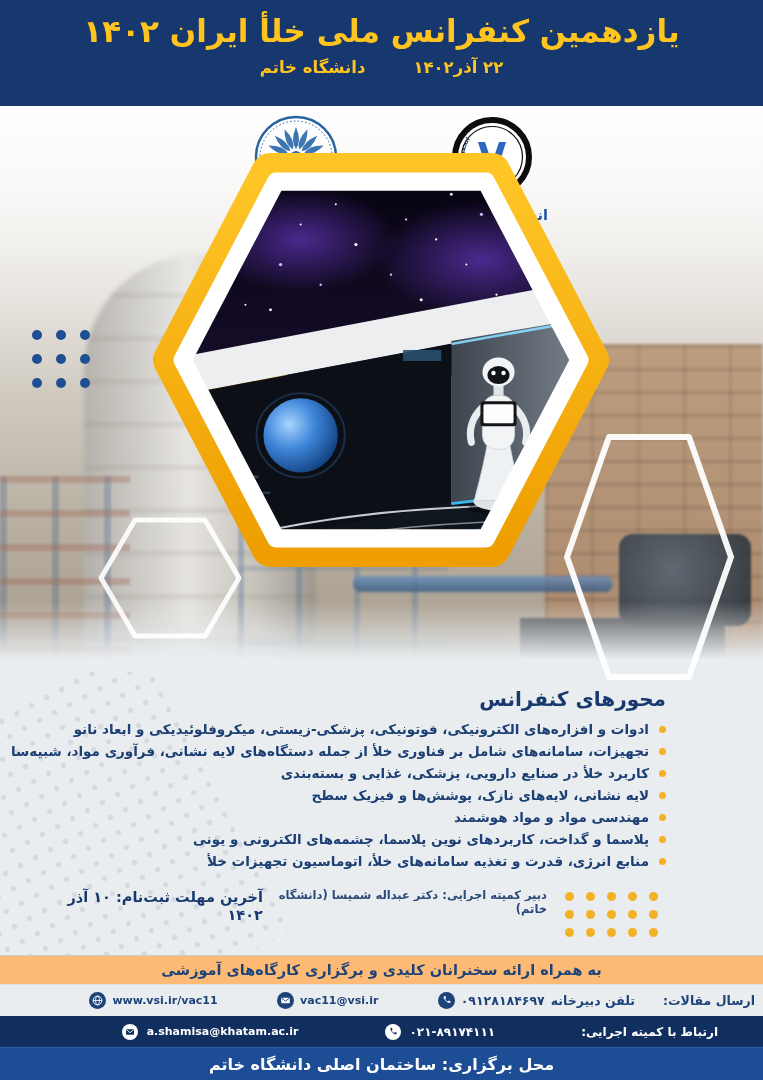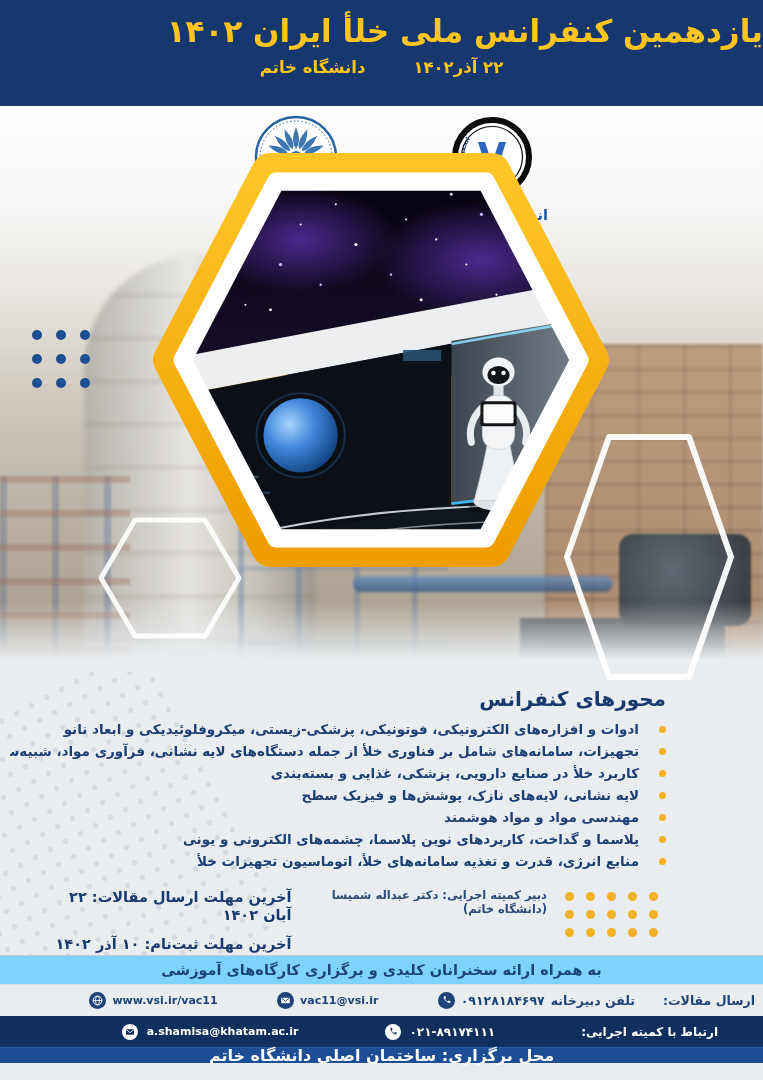--- a/index.html
+++ b/index.html
@@ -3,21 +3,21 @@
 <meta charset="utf-8">
 <style>
   * { margin:0; padding:0; box-sizing:border-box; }
   html,body { background:#777; }
   .page {
     width:763px; height:1080px; position:relative; overflow:hidden;
     margin:0 auto; background:#e9edf0; direction:rtl;
     font-family:"DejaVu Sans", sans-serif; color:#17396e;
   }
   
-  .header { height:106px; background:#16386f; text-align:right; padding-top:13px; }
+  .header { height:106px; background:#16386f; text-align:center; padding-top:13px; }
   .header .title { color:#ffc41d; font-size:31px; font-weight:bold; letter-spacing:-0.5px; }
   .header .subrow { margin-top:9px; display:flex; justify-content:center; gap:48px;
     color:#ffc41d; font-size:16.5px; font-weight:bold; }
   
   .photo { position:absolute; top:106px; left:0; width:763px; height:566px; overflow:hidden; }
   .bg-base { position:absolute; inset:0;
     background:
       linear-gradient(180deg, rgba(255,255,255,.95) 0%, rgba(255,255,255,.75) 14%, rgba(255,255,255,.38) 30%, rgba(255,255,255,0) 50%),
       linear-gradient(180deg, #efeeec 0%, #e3e0da 25%, #cfc9bf 52%, #b7ae9f 75%, #a59b8b 100%); }
   .bg-tank { position:absolute; left:84px; top:148px; width:232px; height:436px;
@@ -60,48 +60,48 @@
   .dots-blue i { width:10px; height:10px; border-radius:50%; background:#1e4f93; display:block; }
   .hex-main { position:absolute; left:150px; top:144px; z-index:2; }
   
   .topics { position:absolute; top:672px; left:0; width:676px; height:283px; overflow:hidden; }
   .topics .dotpat { position:absolute; left:-70px; top:20px; width:300px; height:330px; opacity:.55;
     transform:rotate(-28deg);
     background:radial-gradient(circle, #c3cad2 2.3px, transparent 2.8px); background-size:17px 17px; }
   .topics-inner { position:relative; padding:15px 10px 0 10px; }
   .topics-title { font-size:20px; font-weight:bold; color:#17396e; text-align:right; }
   .topics-list { list-style:none; margin-top:7px; }
-  .topics-list li { display:flex; align-items:center; gap:20px; height:22px;
+  .topics-list li { display:flex; align-items:center; gap:10px; height:22px;
     font-size:13.5px; font-weight:bold; color:#1c3f74; white-space:nowrap; overflow:hidden; }
   .b-dot { flex:0 0 auto; width:7px; height:7px; border-radius:50%; background:#f3b123; }
   .meta-row { position:relative; display:flex; align-items:flex-start; margin-top:16px; padding:0 8px 0 28px; }
   .dots-yellow { display:grid; grid-template-columns:repeat(5,1fr); gap:9px 12px; margin-top:4px; }
   .dots-yellow i { width:9px; height:9px; border-radius:50%; background:#f2b228; display:block; }
   .committee { margin-right:18px; text-align:right; }
   .committee div { font-size:11.5px; font-weight:bold; color:#2a4a7a; line-height:14px; margin-bottom:11px; }
   .deadlines { margin-right:auto; text-align:right; padding-left:4px; }
   .deadlines div { font-size:14.5px; font-weight:bold; color:#17396e; line-height:18px; margin-bottom:11px; }
   
-  .keynote { position:absolute; top:955px; left:0; width:763px; height:30px; background:#7dd3fc;
+  .keynote { position:absolute; top:955px; left:0; width:763px; height:30px; background:#fdba74;
     border-top:1px solid #c7cdd5; border-bottom:1px solid #dfe3e8;
     display:flex; align-items:center; justify-content:center;
     font-size:14.5px; font-weight:bold; color:#1d4379; }
   .subrow2 { position:absolute; top:985px; left:0; width:763px; height:31px; background:#e9edf0;
     display:flex; align-items:center; font-size:12.5px; font-weight:bold; color:#1d4379;
     padding:0 8px 0 30px; }
   .subrow2 .grp { display:flex; align-items:center; gap:6px; }
   .subrow2 .lbl { margin-left:28px; }
   .subrow2 .sp { flex:1; }
   .ltr { direction:ltr; unicode-bidi:embed; font-size:11px; }
   .contact { position:absolute; top:1016px; left:0; width:763px; height:31px; background:#102e5e;
     display:flex; align-items:center; font-size:12px; font-weight:bold; color:#fff;
     padding:0 45px 0 70px; }
   .contact .grp { display:flex; align-items:center; gap:9px; }
   .contact .sp { flex:1; }
-  .venue { position:absolute; top:1047px; left:0; width:763px; height:16px; background:#1d4d95;
+  .venue { position:absolute; top:1047px; left:0; width:763px; height:33px; background:#1d4d95;
     border-top:1px solid #2a5ca8; display:flex; align-items:center; justify-content:center;
     font-size:16px; font-weight:bold; color:#fff; }
   .icn { flex:0 0 auto; display:block; }
 </style>
 </head>
 <body>
 
 <div class="page">
 
   <div class="header">
@@ -356,21 +356,20 @@
             <i></i>
             <i></i>
             <i></i>
             <i></i>
             <i></i>
         </div>
         <div class="committee">
           <div>دبیر کمیته اجرایی: دکتر عبداله شمیسا (دانشگاه خاتم)</div>
         </div>
         <div class="deadlines">
-          <div>آخرین مهلت ارسال مقالات: ۲۲ آبان ۱۴۰۲</div>
           <div>آخرین مهلت ثبت‌نام: ۱۰ آذر ۱۴۰۲</div>
         </div>
       </div>
     </div>
   </div>
 
   <div class="keynote">به همراه ارائه سخنرانان کلیدی و برگزاری کارگاه‌های آموزشی</div>
 
   <div class="subrow2">
     <span class="lbl">ارسال مقالات:</span>

